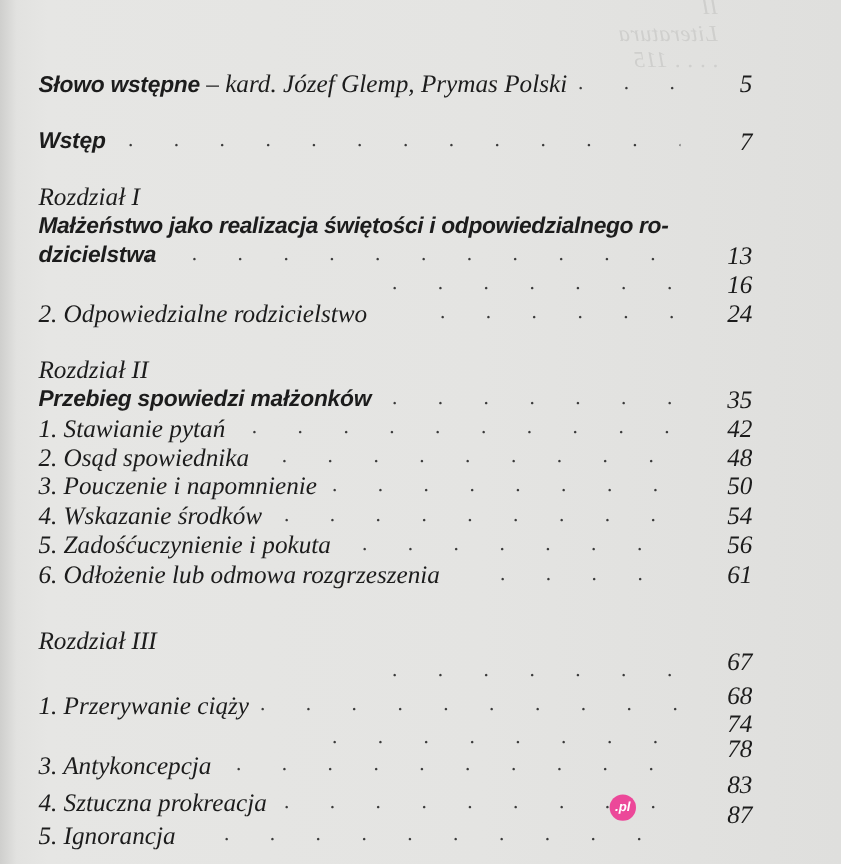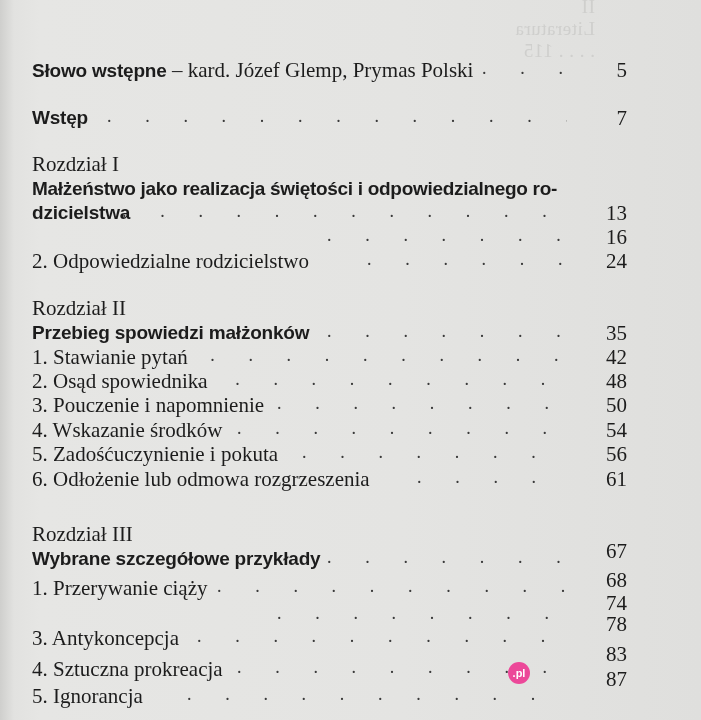--- a/index.html
+++ b/index.html
@@ -11,21 +11,21 @@
       height: 720px;
       overflow: hidden;
       position: relative;
       background: linear-gradient(90deg, #cfcfcd 0px, #e2e2e0 14px, #e6e6e4 40px, #e4e4e2 400px, #dfdfdd 701px);
       font-family: "DejaVu Serif", "Liberation Serif", serif;
       color: #1c1c1c;
     }
     .page {
       position: absolute;
       left: 0; top: 0;
-      width: 556px; height: 720px;
+      width: 556px; height: 720px; font-style: italic;
     }
     .showthrough {
       position: absolute;
       left: 515px;
       top: -4px;
       font-size: 19px;
       color: #cfcfcd;
       transform: scaleX(-1);
       font-family: "Liberation Serif", serif;
       letter-spacing: 0.5px;
@@ -183,21 +183,20 @@
     <span class="page-num">56</span>
   </div>
   <div class="row" style="top:465px;">
     <span class="label">6. Odłożenie lub odmowa rozgrzeszenia</span>
     <span class="dots" style="width:150px;">. . . . . . . . . . . . . . . . . . . . . . . . . . . . . . . . . . . .</span>
     <span class="page-num">61</span>
   </div>
 
   <div class="chapter-label" style="top:520px;">Rozdział III</div>
   <div class="row" style="top:545px;">
-    <span class="label bold">Wybrane szczegółowe przykłady</span>
     <span class="dots" style="width:240px;">. . . . . . . . . . . . . . . . . . . . . . . . . . . . . . . . . . . .</span>
     <span class="page-num" style="top:-8px;">67</span>
   </div>
   <div class="row" style="top:574px;">
     <span class="label">1. Przerywanie ciąży</span>
     <span class="dots" style="width:350px;">. . . . . . . . . . . . . . . . . . . . . . . . . . . . . . . . . . . .</span>
     <span class="page-num" style="top:-8px;">68</span>
   </div>
   <div class="row" style="top:601px;">
     <span class="dots" style="width:290px;">. . . . . . . . . . . . . . . . . . . . . . . . . . . . . . . . . . . .</span>

